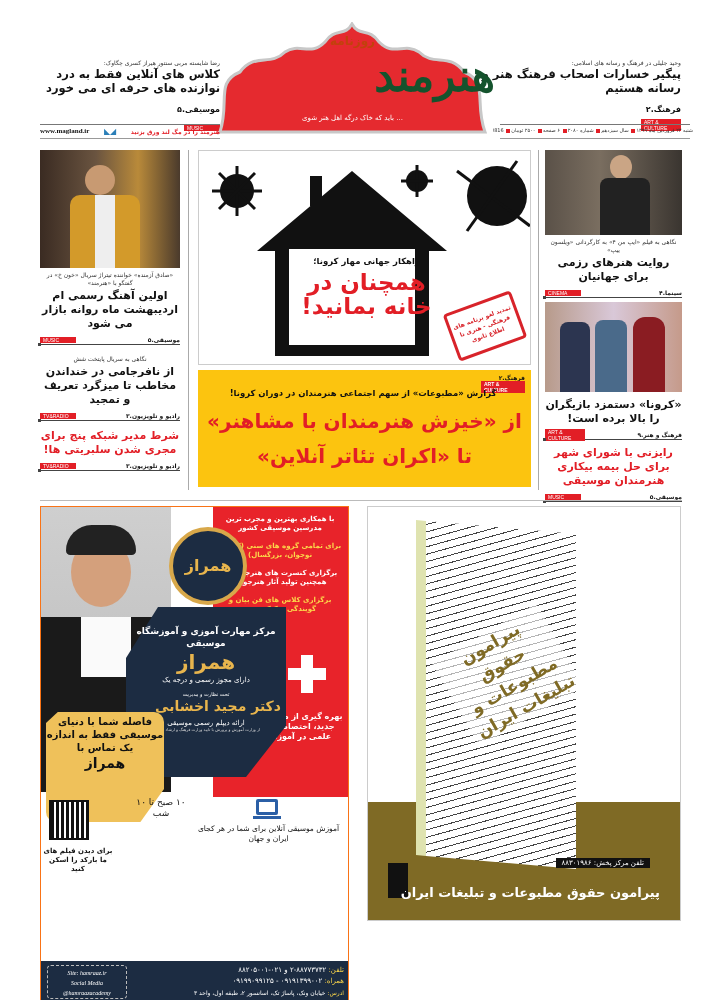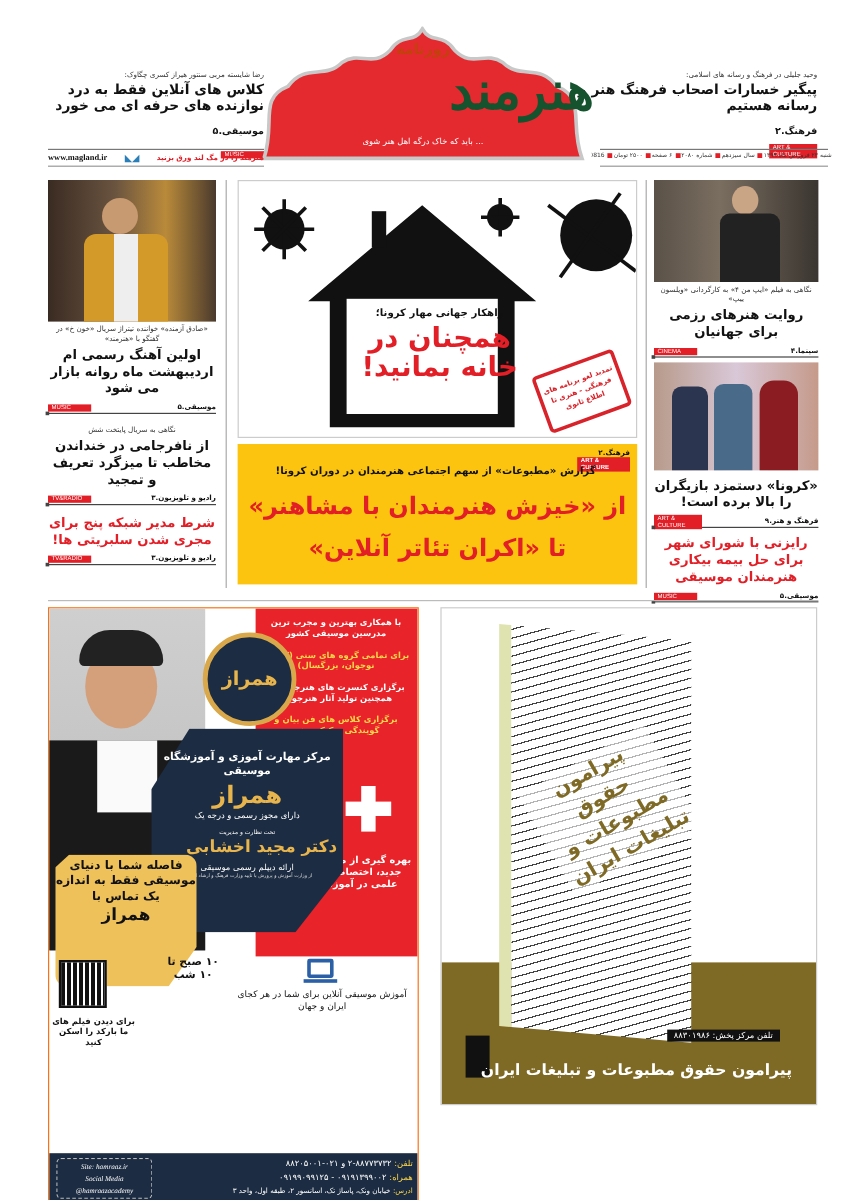--- a/index.html
+++ b/index.html
@@ -67,21 +67,21 @@
   .ad1-navy-text .brand { font-size: 20px; font-weight: bold; color: #e8b54d; line-height: 26px; }
   .ad1-navy-text .t2 { font-size: 7px; line-height: 10px; }
   .ad1-navy-text .t3 { font-size: 5px; margin-top: 6px; }
   .ad1-navy-text .doc { font-size: 14px; font-weight: bold; color: #e8b54d; line-height: 18px; padding-left: 24px; }
   .ad1-navy-text .t4 { font-size: 7px; margin-top: 4px; }
   .ad1-navy-text .t5 { font-size: 4px; line-height: 6px; color: #ddd; }
   .seal { position: absolute; left: 128px; top: 20px; width: 78px; height: 78px; border-radius: 50%; background: #1c2c42; border: 4px solid #d8a84a; color: #e8b54d; text-align: center; font-size: 16px; font-weight: bold; line-height: 70px; }
   .ad1-yellow { position: absolute; left: 5px; top: 205px; width: 118px; height: 110px; background: #efc15a; border-radius: 10px; transform: rotate(0deg); clip-path: polygon(10% 0,100% 0,100% 70%,80% 100%,0 100%,0 10%); }
   .ad1-yellow-text { position: absolute; left: 5px; top: 208px; width: 118px; text-align: center; font-size: 10px; font-weight: bold; line-height: 13px; color: #111; }
   .ad1-yellow-text .b { font-size: 14px; line-height: 18px; }
-  .hours { position: absolute; left: 95px; top: 290px; width: 50px; text-align: center; font-size: 9px; font-weight: bold; line-height: 11px; }
+  .hours { position: absolute; left: 95px; top: 290px; width: 50px; text-align: center; font-size: 9px; font-weight: normal; line-height: 11px; }
   .qr { position: absolute; left: 8px; top: 293px; width: 40px; height: 40px; background:
       repeating-linear-gradient(90deg,#111 0 3px,#fff 3px 5px),
       #fff; border: 2px solid #111; }
   .qr-cap { position: absolute; left: 2px; top: 340px; width: 70px; text-align: center; font-size: 7px; font-weight: bold; line-height: 9px; }
   .laptop { position: absolute; left: 215px; top: 292px; width: 22px; height: 16px; border: 3px solid #2b5fa6; border-radius: 2px; }
   .laptop:after { content: ""; position: absolute; left: -6px; bottom: -7px; width: 28px; height: 3px; background: #2b5fa6; }
   .online { position: absolute; left: 155px; top: 317px; width: 145px; text-align: center; font-size: 7.5px; line-height: 10px; }
   .ad1-foot { position: absolute; left: 0; bottom: 0; width: 100%; height: 42px; background: #1c2c42; color: #fff; }
   .ad1-foot .lines { position: absolute; right: 4px; top: 4px; width: 220px; text-align: right; font-size: 7px; line-height: 11px; white-space: nowrap; }
   .ad1-foot .lines .lab { color: #fcd64a; }

